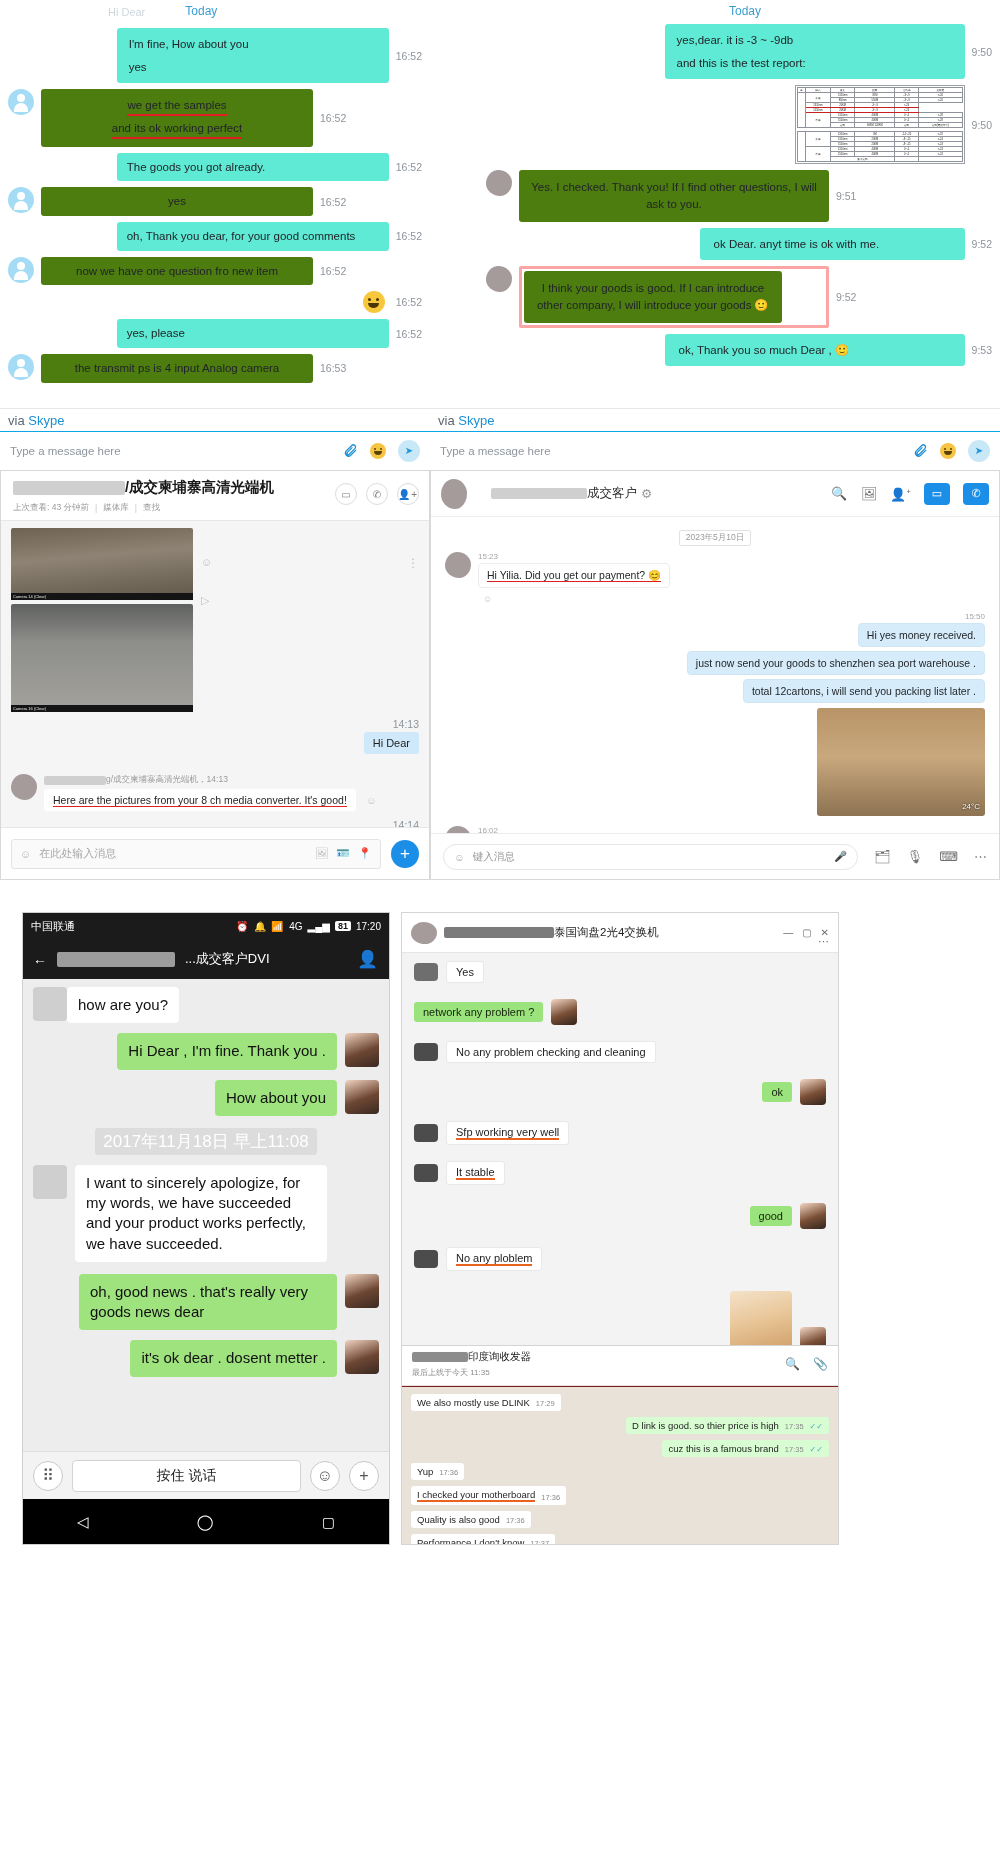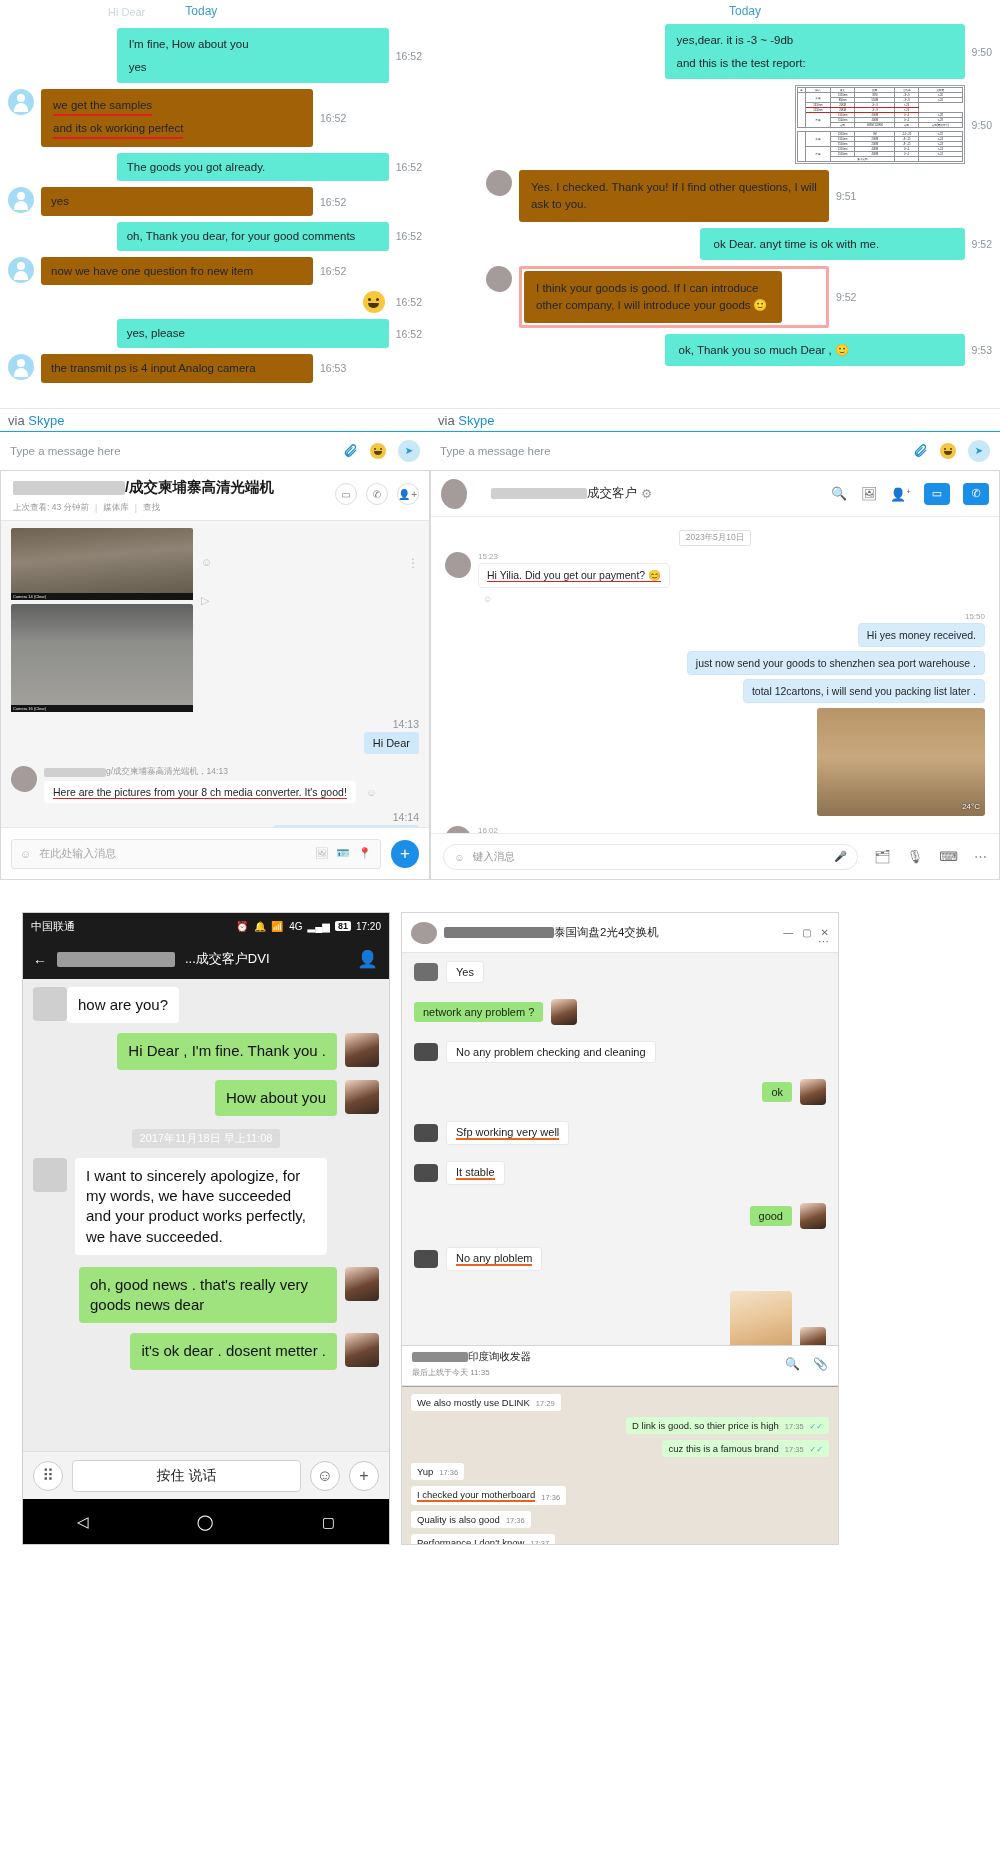--- a/index.html
+++ b/index.html
@@ -5,21 +5,21 @@
   * { box-sizing: border-box; margin:0; padding:0; }
   body {
     width:1000px; height:1857px; background:#ffffff;
     font-family:"Liberation Sans", sans-serif; overflow:hidden; position:relative;
   }
   .grid { width:1000px; height:1857px; position:relative; }
 
   
   .panel { position:absolute; overflow:hidden; background:#fff; }
   .bub { border-radius:3px; padding:6px 10px; font-size:11.5px; line-height:1.45; color:#21252a; display:inline-block; max-width:86%; position:relative;}
-  .bub.in  { background:#a16207; }
+  .bub.in  { background:#4d7c0f;text-align:center; }
   .bub.out { background:#5eead4; }
   .ava { width:26px;height:26px;border-radius:50%;background:#a5dcf5;flex:0 0 26px; position:relative;}
   .ava::after{content:"";position:absolute;left:50%;top:5px;transform:translateX(-50%);width:8px;height:8px;border-radius:50%;background:#fff;}
   .ava::before{content:"";position:absolute;left:50%;bottom:3px;transform:translateX(-50%);width:14px;height:9px;border-radius:7px 7px 0 0;background:#fff;}
   .ava.grey{background:#a59b9b;border-radius:48% 52% 46% 54%/52% 48% 52% 48%;}
   .ava.grey::after,.ava.grey::before{display:none;}
   .row { display:flex; align-items:flex-start; gap:7px; margin:6px 0; }
   .row.r { justify-content:flex-end; }
   .ts { font-size:10.5px; color:#8d949b; align-self:center; }
   .redline { border-bottom:2.5px solid #e02020; display:inline-block; }
@@ -88,37 +88,37 @@
   .ph-bar{height:40px;background:#1b1b1b;color:#fff;display:flex;align-items:center;padding:0 10px;gap:10px;font-size:14px;}
   .ph-body{position:absolute;left:0;right:0;top:66px;bottom:93px;background:#ededed;padding:8px 10px;overflow:hidden;}
   .ph-foot{position:absolute;left:0;right:0;bottom:45px;height:48px;background:#f3f3f3;border-top:1px solid #ddd;display:flex;align-items:center;gap:9px;padding:0 10px;}
   .ph-nav{position:absolute;left:0;right:0;bottom:0;height:45px;background:#000;display:flex;align-items:center;justify-content:space-around;color:#fff;}
   .ph-inp{flex:1;height:32px;border:1px solid #d3d3d3;border-radius:4px;background:#fff;display:flex;align-items:center;justify-content:center;font-size:14px;color:#1d1d1d;}
   .circ{width:30px;height:30px;border-radius:50%;border:1px solid #c9c9c9;background:#fff;display:flex;align-items:center;justify-content:center;font-size:16px;color:#555;}
   .pb-in{background:#fff;border-radius:4px;padding:8px 11px;font-size:15px;line-height:1.35;color:#111;max-width:255px;}
   .pb-out{background:#9ee37d;border-radius:4px;padding:8px 11px;font-size:15px;line-height:1.35;color:#111;max-width:258px;}
   .pav{width:34px;height:34px;border-radius:4px;flex:0 0 34px;background:#cfcfcf;}
   .pav.girl{background:linear-gradient(160deg,#f0d2c0 0%,#6d4633 55%,#3a2a22 100%);}
-  .tchip{background:#dcdcdc;color:#fff;font-size:11px;border-radius:3px;padding:2px 8px;display:inline-block;}
+  .tchip{background:#dcdcdc;color:#fff;font-size:17px;border-radius:3px;padding:2px 8px;display:inline-block;}
 
   
   #msg{left:401px;top:912px;width:438px;height:440px;background:#f3f3f3;border:1px solid #d4d4d4;}
   .m-head{height:40px;background:#fff;border-bottom:1px solid #e6e6e6;display:flex;align-items:center;padding:0 9px;gap:7px;position:relative;}
   .m-title{font-size:11.5px;color:#1e1e1e;display:flex;align-items:center;}
   .m-body{position:absolute;left:0;right:0;top:41px;bottom:0;padding:7px 12px;overflow:hidden;background:#f3f3f3;}
   .mav{width:24px;height:18px;background:#6e6e6e;border-radius:4px;flex:0 0 24px;}
   .mav.d{background:#4c4c4c;}
   .mb-in{background:#fff;border:1px solid #e8e8e8;border-radius:3px;padding:4px 9px;font-size:11px;color:#1d1d1d;}
   .mb-out{background:#9be37c;border-radius:3px;padding:4px 9px;font-size:11px;color:#16240d;}
   .gav{width:26px;height:26px;border-radius:4px;flex:0 0 26px;background:linear-gradient(160deg,#f3d6c4 0%,#7a4f36 55%,#32241d 100%);}
   .oline{border-bottom:2px solid #e8641e;display:inline-block;}
   .babypic{width:62px;height:62px;border-radius:4px;background:linear-gradient(165deg,#f4e2c9 0%,#e9c79a 45%,#cf9c63 100%);position:relative;}
 
   
-  #wa{left:401px;top:1345px;width:438px;height:200px;background:#a3a3a3;border:1px solid #d4d4d4;}
+  #wa{left:401px;top:1345px;width:438px;height:200px;background:#7f1d1d;border:1px solid #d4d4d4;}
   .wa-head{height:40px;background:#fff;border-bottom:1px solid #e4e4e4;padding:4px 10px 0;position:relative;}
   .wa-t1{font-size:10.5px;color:#1c1c1c;display:flex;align-items:center;}
   .wa-t2{font-size:8px;color:#8d8d8d;margin-top:3px;}
   .wa-ic{position:absolute;right:10px;top:11px;display:flex;gap:13px;color:#5f5f5f;font-size:12px;}
   .wa-body{position:absolute;left:0;right:0;top:41px;bottom:0;background:#e9e2d8;padding:5px 9px;overflow:hidden;}
   .wb{border-radius:3px;padding:3px 6px;font-size:9.5px;color:#1d1d1d;display:inline-flex;gap:6px;align-items:flex-end;}
   .wb.i{background:#fff;}
   .wb.o{background:#d9fdd2;}
   .wt{font-size:7.5px;color:#8a8a8a;}
   .tick{color:#4fa3d1;font-size:8px;}
@@ -406,21 +406,21 @@
           <span>▷</span>
         </div>
         <div style="margin-left:auto;color:#bdbdbd;font-size:12px;padding-top:28px;">⋮</div>
       </div>
 
       <div style="text-align:right;margin-top:6px;">
         <div class="ts">14:13</div>
         <div style="display:inline-block;background:#cfe9fa;border-radius:3px;padding:5px 9px;font-size:11px;color:#1f1f1f;margin-top:2px;"><span>Hi Dear</span></div>
       </div>
 
-      <div style="display:flex;gap:7px;margin-top:12px;align-items:flex-start;">
+      <div style="display:flex;gap:7px;margin-top:20px;align-items:flex-start;">
         <div class="ava grey"></div>
         <div>
           <div style="font-size:8.5px;color:#9b9b9b;display:flex;align-items:center;">
             <span class="redact" style="width:62px;height:9px;"></span>
             <span>g/成交柬埔寨高清光端机，14:13</span>
           </div>
           <div style="background:#fff;border-radius:3px;padding:5px 9px;font-size:10.5px;color:#1f1f1f;margin-top:3px;display:inline-block;">
             <span style="border-bottom:1.6px solid #e02020;">Here are the pictures from your 8 ch media converter. It's good!</span>
           </div>
           <span style="color:#c6c6c6;font-size:10px;margin-left:6px;">☺</span>

